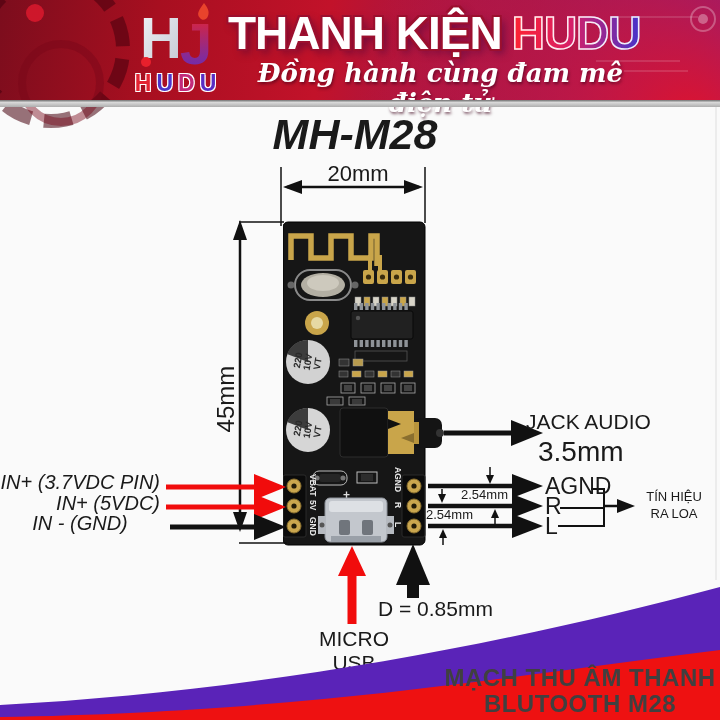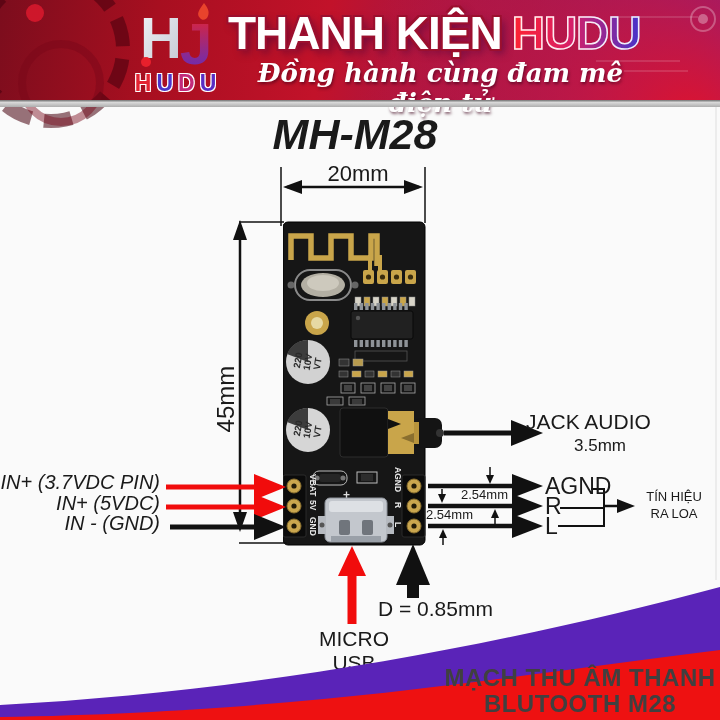--- a/index.html
+++ b/index.html
@@ -39,21 +39,21 @@
   .silver-strip{position:absolute;left:0;top:100px;width:720px;height:7px;
     background:linear-gradient(#6f6f6f,#d8d8d8 35%,#aeaeae);}
   
   .t{position:absolute;line-height:1.12;}
   .model-title{left:240px;top:110px;width:230px;text-align:center;font-size:43px;font-weight:700;font-style:italic;}
   .dim-20{left:320px;top:162px;width:76px;text-align:center;font-size:22px;}
   .dim-45{left:193px;top:386px;width:66px;text-align:center;font-size:24px;
     transform:rotate(-90deg);transform-origin:center;}
   .in-label{left:0;width:160px;text-align:right;font-size:20px;font-style:italic;}
   .jack-l1{left:526px;top:410px;font-size:21px;}
-  .jack-l2{left:538px;top:436px;font-size:17px;margin-left:36px;}
+  .jack-l2{left:538px;top:436px;font-size:28px;}
   .out-label{left:545px;font-size:23px;}
   .pitch{font-size:13px;}
   .signal{left:634px;top:488px;width:80px;text-align:center;font-size:13px;line-height:17px;}
   .hole-label{left:378px;top:597px;font-size:21px;}
   .usb-label{left:300px;top:627px;width:108px;text-align:center;font-size:21px;line-height:24px;}
   
   .footer-svg{position:absolute;left:0;top:580px;}
   .footer-text{position:absolute;left:440px;top:665px;width:280px;text-align:center;color:#404040;
     font-size:24px;font-weight:800;line-height:26px;letter-spacing:.5px;}
   .overlay{position:absolute;left:0;top:0;}
@@ -319,21 +319,21 @@
       <rect x="407" y="585" width="12" height="13" fill="#111"></rect>
     </g>
     <g>
       <polygon points="352,546 338,576 366,576" fill="#f10c0c"></polygon>
       <rect x="347.5" y="576" width="9" height="48" fill="#f10c0c"></rect>
     </g>
   </svg>
 
   <div class="t in-label" style="top:471px;">IN+ (3.7VDC PIN)</div>
   <div class="t in-label" style="top:492px;">IN+ (5VDC)</div>
-  <div class="t in-label" style="top:512px;">IN - (GND)</div>
+  <div class="t in-label" style="top:512px;text-align:center;">IN - (GND)</div>
 
   <div class="t jack-l1">JACK AUDIO</div>
   <div class="t jack-l2">3.5mm</div>
 
   <div class="t out-label" style="top:474px;">AGND</div>
   <div class="t out-label" style="top:494px;">R</div>
   <div class="t out-label" style="top:514px;">L</div>
 
   <div class="t pitch" style="left:455px;top:488px;width:53px;text-align:right;">2.54mm</div>
   <div class="t pitch" style="left:426px;top:508px;width:48px;">2.54mm</div>

